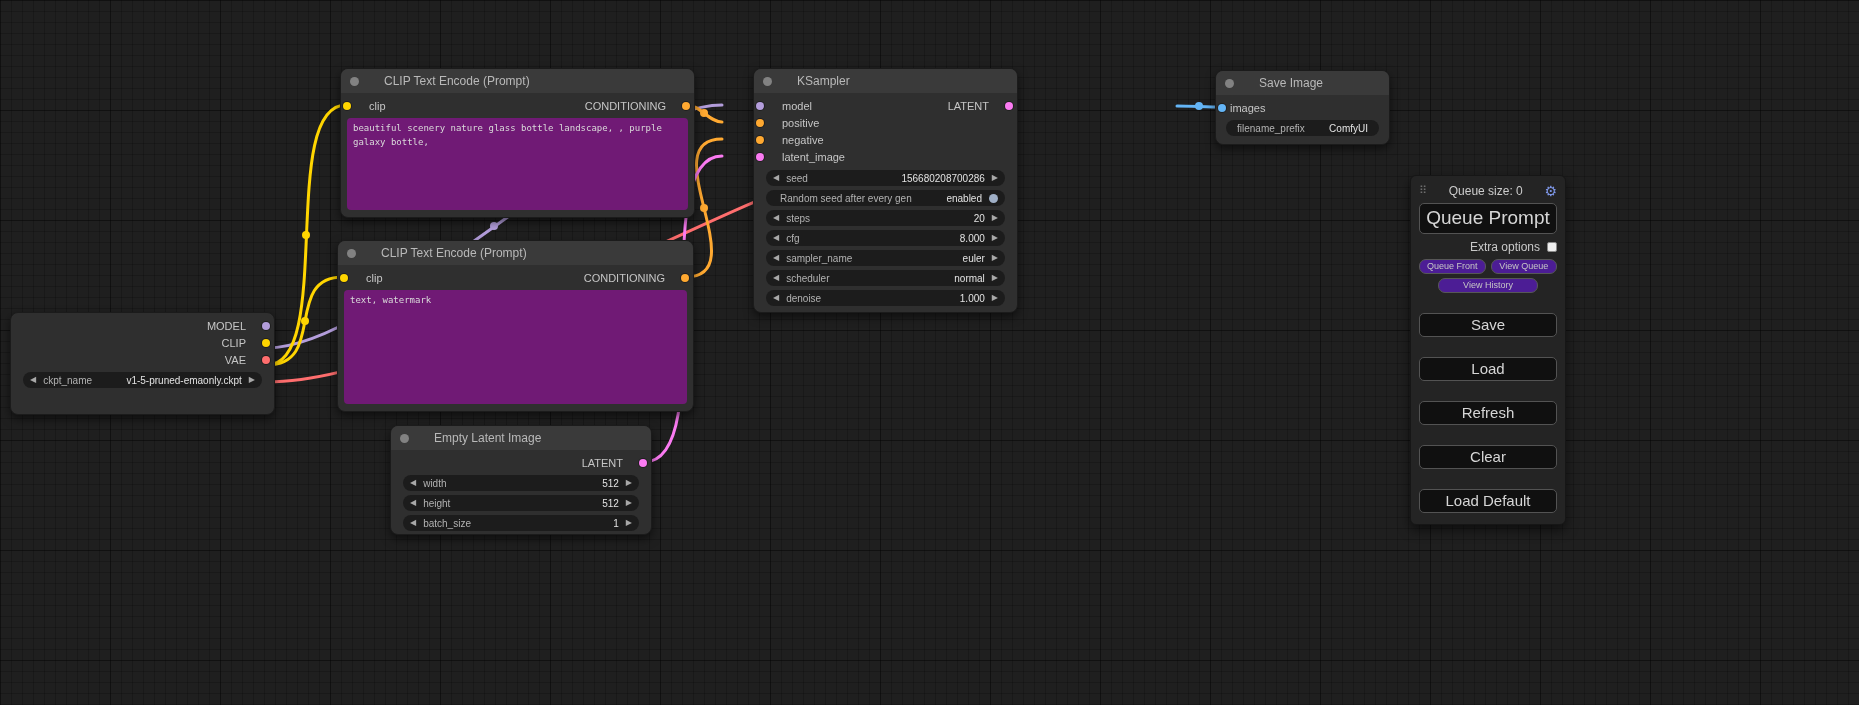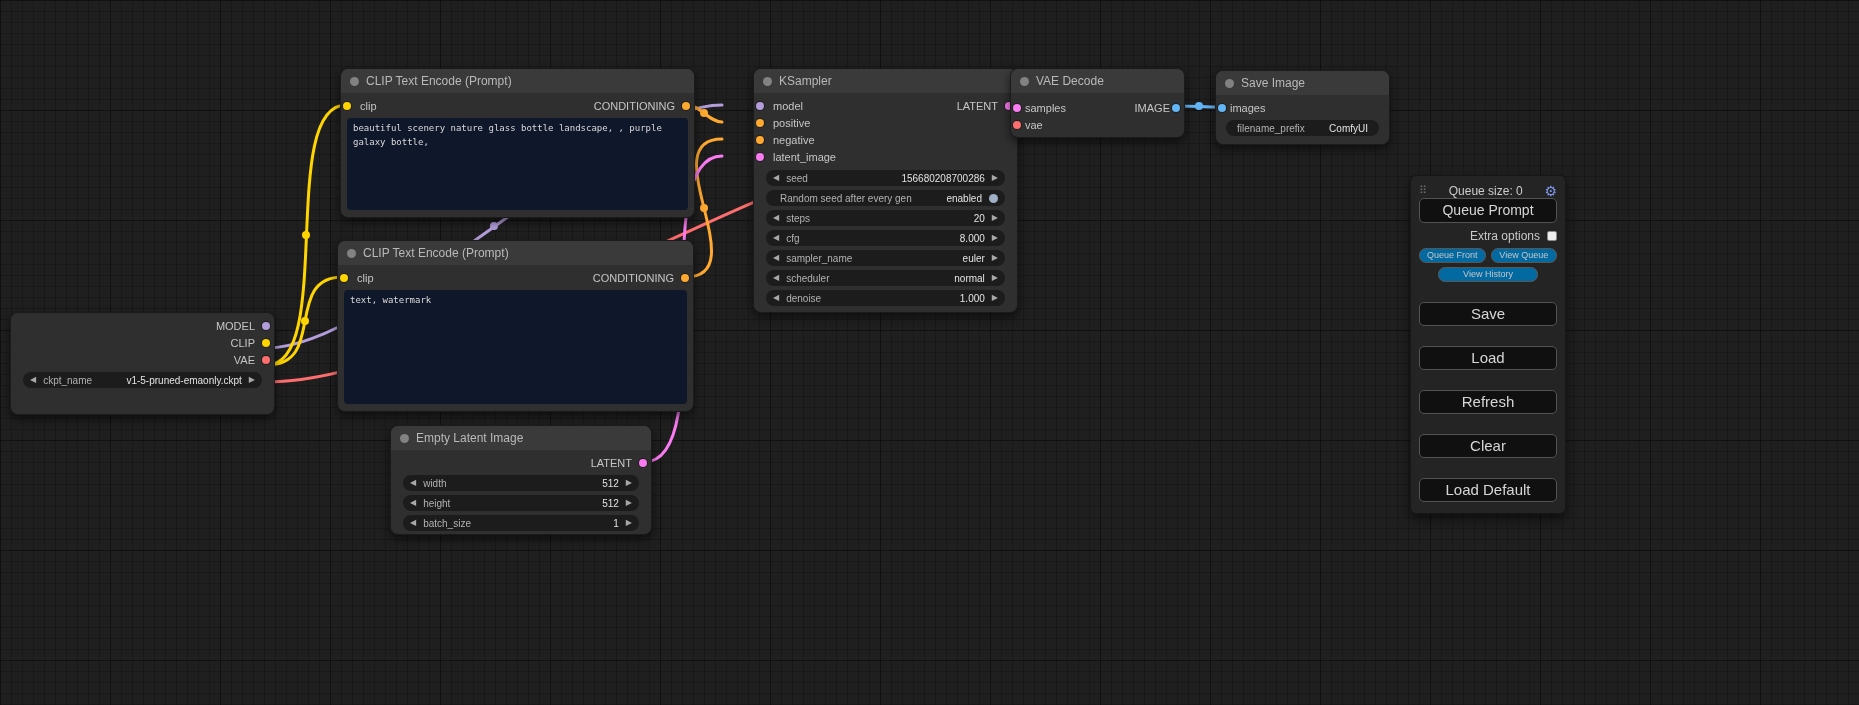--- a/index.html
+++ b/index.html
@@ -18,42 +18,42 @@
   .wires { position:absolute; left:0; top:0; z-index:1; }
   .wires path { fill:none; stroke-width:3; stroke-linecap:round; }
 
   .node {
     position:absolute; z-index:2; background:#2f2f2f;
     border:1px solid #1b1b1b; border-radius:8px;
     box-shadow:0 4px 10px rgba(0,0,0,.55);
   }
   .node-title {
     height:24px; background:#3a3a3a; border-radius:7px 7px 0 0;
-    display:flex; align-items:center; gap:7px; padding:0 9px;
+    display:flex; align-items:center; gap:25px; padding:0 9px;
     font-size:12px; color:#b9b9b9; white-space:nowrap;
   }
   .collapse-dot { width:9px; height:9px; border-radius:50%; background:#828282; flex:none; }
   .node-body { padding-top:4px; }
 
   .slot-row {
     position:relative; height:17px; display:flex; align-items:center;
-    justify-content:space-between; padding:0 19px; font-size:11px; color:#c6c6c6;
+    justify-content:space-between; padding:0 28px; font-size:11px; color:#c6c6c6;
   }
   .slot-row.outs-only { justify-content:flex-end; }
   .slot-row.ins-only  { justify-content:flex-start; }
   .dot { position:absolute; top:50%; transform:translateY(-50%); width:8px; height:8px;
          border-radius:50%; box-shadow:0 0 0 1px rgba(0,0,0,.35); }
   .dot.in  { left:2px; }
   .dot.out { right:4px; }
   .c-model{background:var(--c-model);} .c-clip{background:var(--c-clip);}
   .c-vae{background:var(--c-vae);} .c-conditioning{background:var(--c-conditioning);}
   .c-latent{background:var(--c-latent);} .c-image{background:var(--c-image);}
 
   .textarea {
-    margin:4px 6px; background:#0f172a; border-radius:4px; padding:4px 6px;
+    margin:4px 6px; background:#701a75; border-radius:4px; padding:4px 6px;
     font-family:"DejaVu Sans Mono", monospace; font-size:9px; line-height:1.55;
     color:#dadada; white-space:pre-wrap; word-break:break-word; overflow:hidden;
   }
 
   .widget {
     position:relative; height:16px; margin:4px 12px 0; background:#1c1c1c;
     border-radius:8px; display:flex; align-items:center; padding:0 7px;
     font-size:10px; color:#b2b2b2; white-space:nowrap;
   }
   .widget .arrow { color:#a8a8a8; font-size:8px; line-height:1; flex:none; }
@@ -67,27 +67,27 @@
     position:absolute; left:1410px; top:175px; width:156px; z-index:3;
     background:#242424; border:1px solid #161616; border-radius:6px;
     box-shadow:0 5px 12px rgba(0,0,0,.55); padding:7px 8px 11px;
   }
   .qp-header { display:flex; align-items:center; justify-content:space-between;
     color:#cccccc; font-size:12px; height:15px; }
   .drag-handle { color:#6e6e6e; font-size:11px; }
   .gear { color:#7e97e8; font-size:14px; line-height:1; }
   .btn { display:block; width:100%; background:#101010; border:1px solid #535353;
     border-radius:5px; color:#d6d6d6; text-align:center; font-family:inherit; cursor:pointer; }
-  .btn-queue { font-size:14px; padding:3px 0 4px; }
+  .btn-queue { font-size:19px; padding:3px 0 4px; margin-top:5px; }
   .extra-row { display:flex; align-items:center; justify-content:flex-end; gap:7px;
     margin-top:6px; color:#c9c9c9; font-size:12px; }
   .checkbox { width:10px; height:10px; background:#efefef; border:1px solid #8b8b8b;
     border-radius:2px; flex:none; }
   .small-btn-row { display:flex; gap:5px; margin-top:5px; }
-  .btn-small { flex:1; background:#0369a1; border:1px solid #575757; border-radius:7px;
+  .btn-small { flex:1; background:#4c1d95; border:1px solid #575757; border-radius:7px;
     color:#c6c6c6; font-size:9px; padding:1px 0 2px; font-family:inherit; cursor:pointer; }
   .vh-wrap { display:flex; justify-content:center; margin-top:4px; }
   .vh-wrap .btn-small { flex:none; width:72%; }
   .btn-action { font-size:15px; padding:2px 0 3px; margin-top:20px; }
   .qp-actions { margin-top:8px; }
 </style>
 </head>
 <body>
 
 <div class="canvas">
@@ -260,38 +260,20 @@
       </div>
       <div class="widget">
         <span class="arrow">◀</span>
         <span class="wlabel">denoise</span>
         <span class="wvalue">1.000</span>
         <span class="arrow">▶</span>
       </div>
     </div>
   </div>
 
-  <div class="node" style="left:1010px; top:68px; width:175px; height:70px;">
-    <div class="node-title">
-      <span class="collapse-dot"></span>
-      <span>VAE Decode</span>
-    </div>
-    <div class="node-body" style="padding-top:6px;">
-      <div class="slot-row" style="padding:0 14px;">
-        <span>samples</span>
-        <span>IMAGE</span>
-        <i class="dot in c-latent"></i>
-        <i class="dot out c-image"></i>
-      </div>
-      <div class="slot-row ins-only" style="padding:0 14px;">
-        <span>vae</span>
-        <i class="dot in c-vae"></i>
-      </div>
-    </div>
-  </div>
 
   <div class="node" style="left:1215px; top:70px; width:175px; height:75px;">
     <div class="node-title">
       <span class="collapse-dot"></span>
       <span>Save Image</span>
     </div>
     <div class="node-body">
       <div class="slot-row ins-only" style="padding:0 14px;">
         <span>images</span>
         <i class="dot in c-image"></i>

